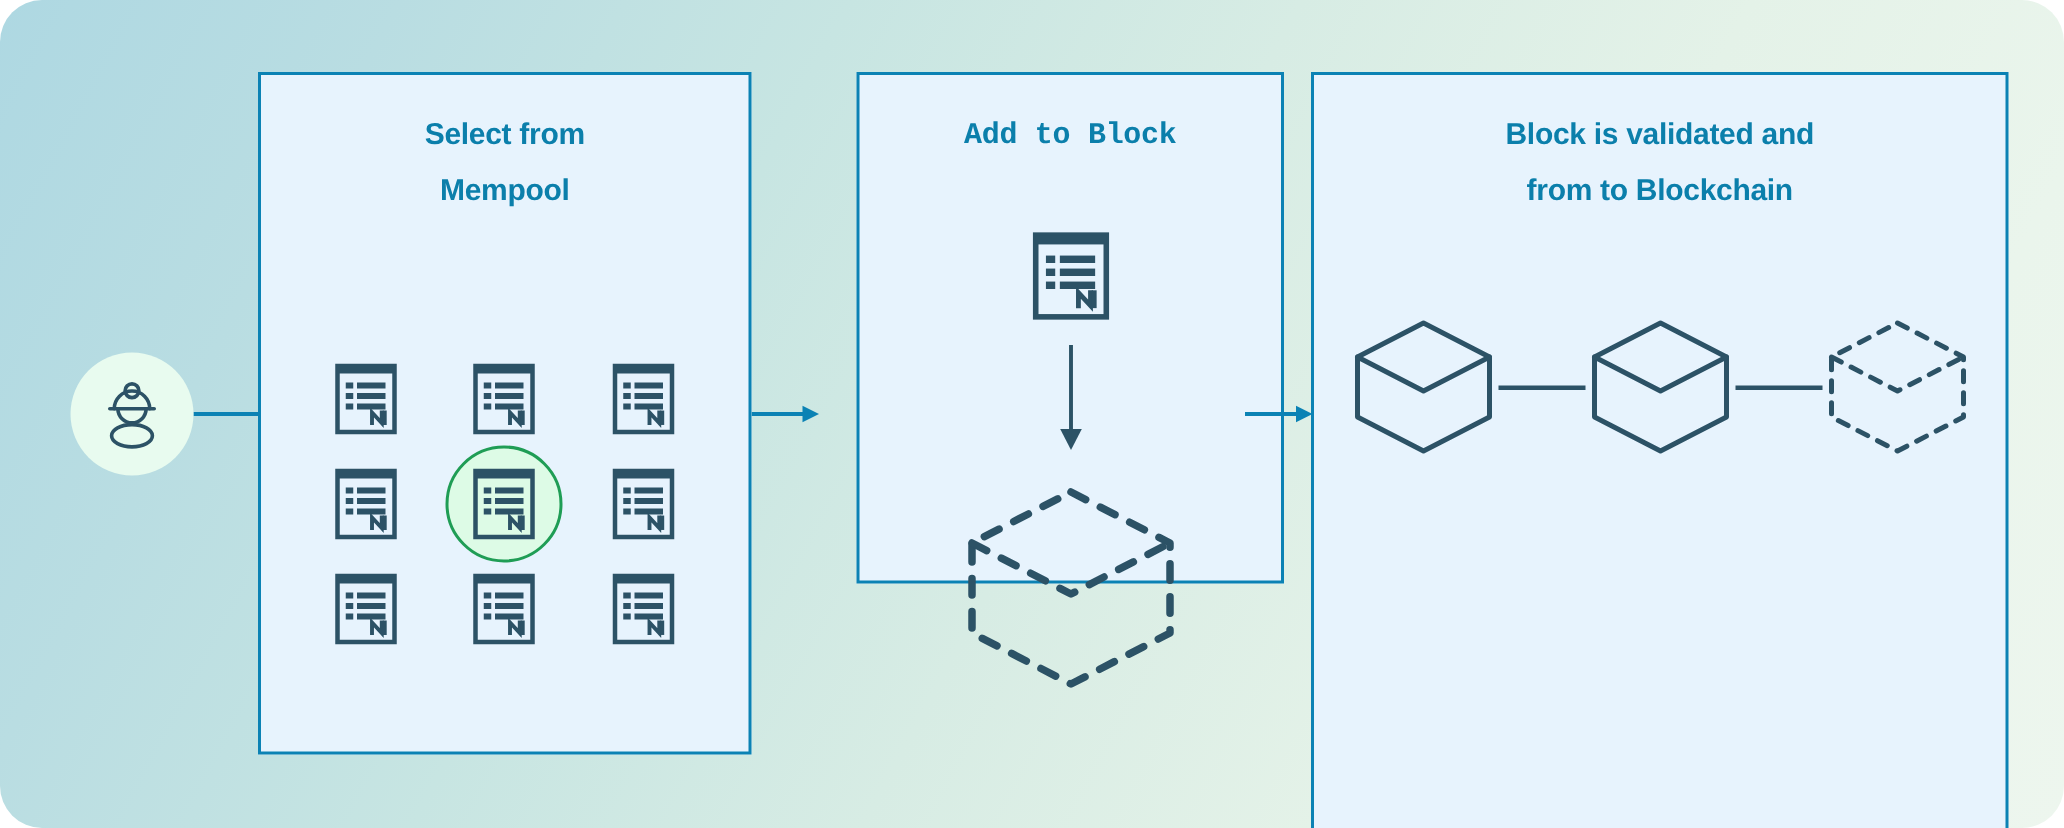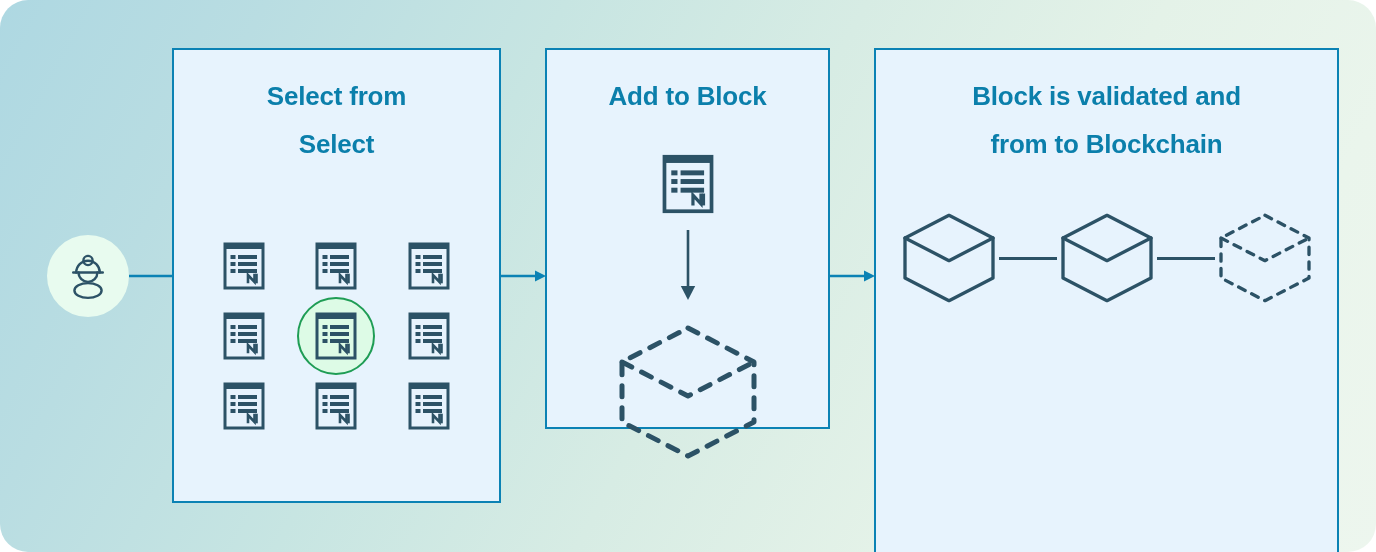--- a/index.html
+++ b/index.html
@@ -49,31 +49,31 @@
   }
 
   
   .panel {
     position: absolute;
     box-sizing: border-box;
     background: #e7f3fd;
     border: 2px solid #0b82b4;
   }
   #panel-1 { left: 172px;  top: 48px; width: 329px; height: 455px; }
-  #panel-2 { left: 545px;  top: 48px; width: 285px; height: 381px; }
+  #panel-2 { left: 571px;  top: 48px; width: 285px; height: 341px; font-family: Liberation Mono, monospace; }
   #panel-3 { left: 874px;  top: 48px; width: 465px; height: 544px; }
 
   .panel-title {
     position: absolute;
     left: 0;
     right: 0;
     top: 22px;
     text-align: center;
     color: #0b7fab;
-    font-size: 26px;
+    font-size: 20px;
     font-weight: bold;
     line-height: 1.85;
     letter-spacing: -0.2px;
   }
 
   
   .connector {
     position: absolute;
   }
 
@@ -167,21 +167,21 @@
     </svg>
   </div>
 
   <svg class="connector" style="left:129px; top:266px;" width="46" height="20">
     <line x1="0" y1="10" x2="46" y2="10" stroke="#0b82b4" stroke-width="2.6"></line>
   </svg>
 
   <div class="panel" id="panel-1">
     <div class="panel-title">
       <div>Select from</div>
-      <div>Select</div>
+      <div>Mempool</div>
     </div>
 
     <div class="tx-grid">
 
       <div class="tx-cell">
         <svg width="42" height="48" viewBox="0 0 42 48">
           <rect x="2" y="2" width="38" height="44" fill="none" stroke="#2c5266" stroke-width="3"></rect>
           <rect x="2" y="2" width="38" height="5" fill="#2c5266"></rect>
           <g fill="#2c5266">
             <rect x="7.5" y="13" width="5" height="4"></rect>

